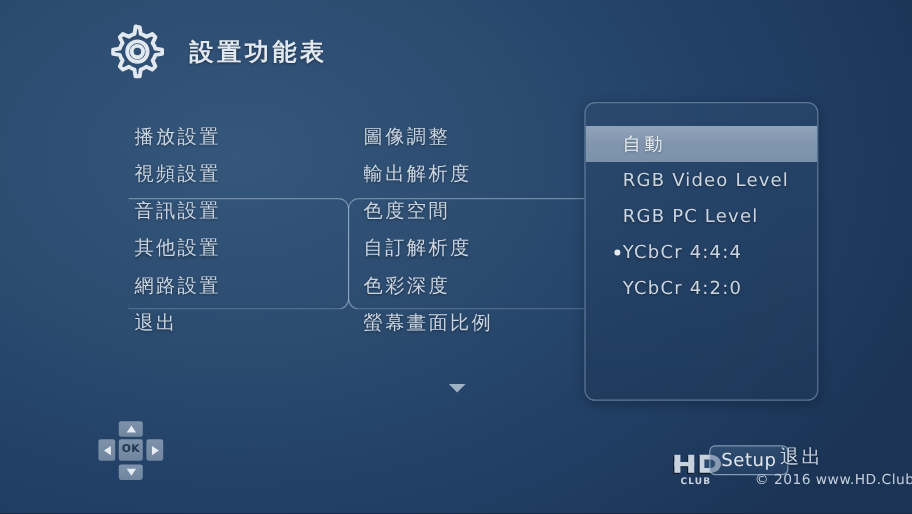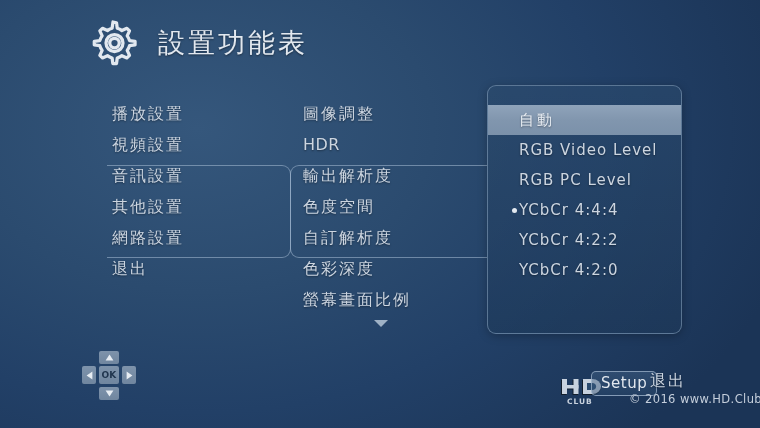--- a/index.html
+++ b/index.html
@@ -22,25 +22,26 @@
   #header {
     position: absolute;
     left: 88px;
     top: 18px;
     display: flex;
     align-items: center;
     gap: 20px;
   }
   #gear-icon { width: 50px; height: 50px; display: block; }
   #page-title {
-    font-size: 27px;
+    font-size: 20px;
     letter-spacing: 3px;
     color: #e2e8ef;
     text-shadow: 0 1px 2px rgba(0,0,0,.45);
     white-space: nowrap;
+    font-weight: bold;
   }
   
   .menu-col {
     position: absolute;
     display: flex;
     flex-direction: column;
   }
   #col-primary { left: 112px; top: 98px; width: 170px; }
   #col-secondary { left: 303px; top: 98px; width: 180px; }
   .menu-item {
@@ -222,21 +223,20 @@
     <div class="menu-item">退出</div>
   </div>
 
   
   <div id="active-frame"></div>
   <div id="active-frame-2"></div>
 
   
   <div id="col-secondary" class="menu-col">
     <div class="menu-item cjk">圖像調整</div>
-    <div class="menu-item latin">HDR</div>
     <div class="menu-item cjk">輸出解析度</div>
     <div class="menu-item cjk">色度空間</div>
     <div class="menu-item cjk">自訂解析度</div>
     <div class="menu-item cjk">色彩深度</div>
     <div class="menu-item cjk">螢幕畫面比例</div>
   </div>
   <div id="more-arrow"></div>
 
   
   <div id="option-panel">
@@ -246,23 +246,20 @@
       </div>
       <div class="option-item latin">
         <span>RGB Video Level</span>
       </div>
       <div class="option-item latin">
         <span>RGB PC Level</span>
       </div>
       <div class="option-item latin">
         <span class="option-bullet"></span>
         <span>YCbCr 4:4:4</span>
-      </div>
-      <div class="option-item latin">
-        <span>YCbCr 4:2:2</span>
       </div>
       <div class="option-item latin">
         <span>YCbCr 4:2:0</span>
       </div>
     </div>
   </div>
 
   
   <div id="dpad">
     <div class="dkey" id="key-up">

